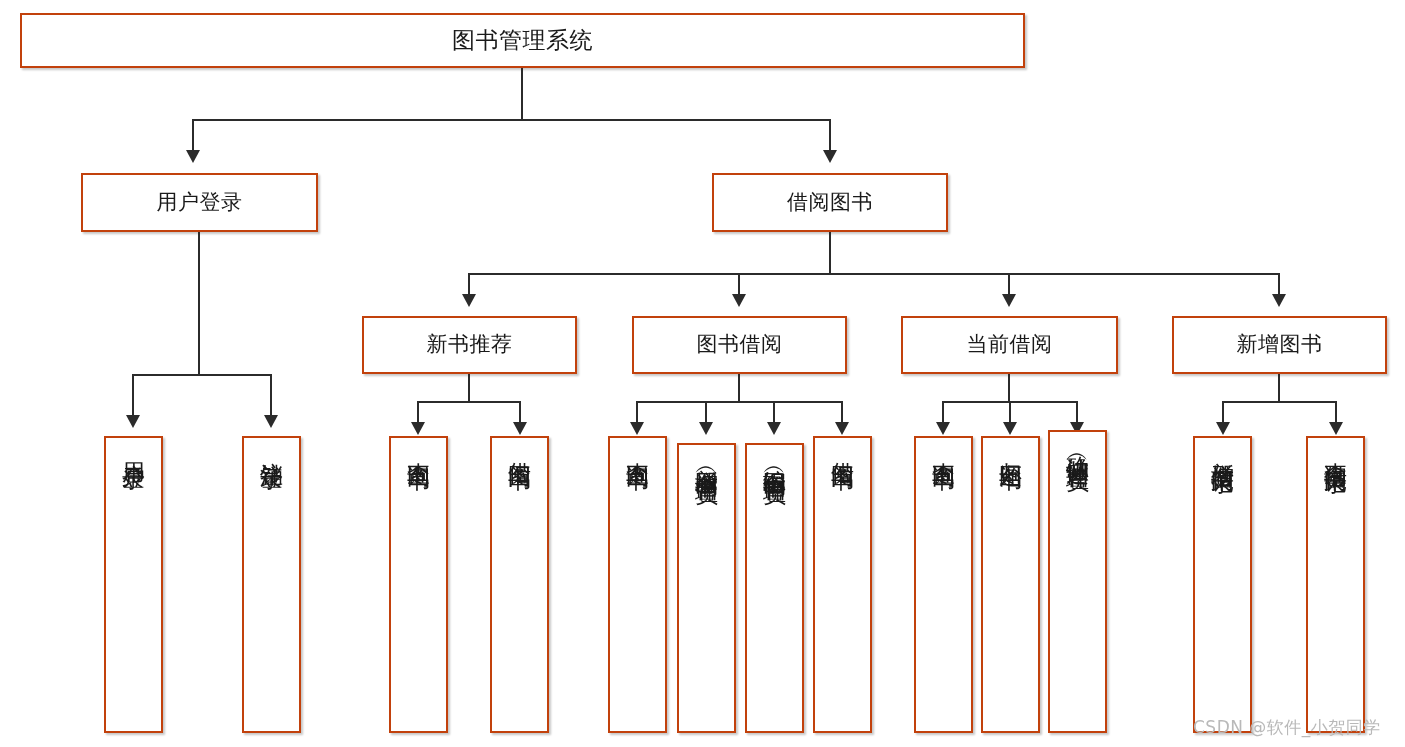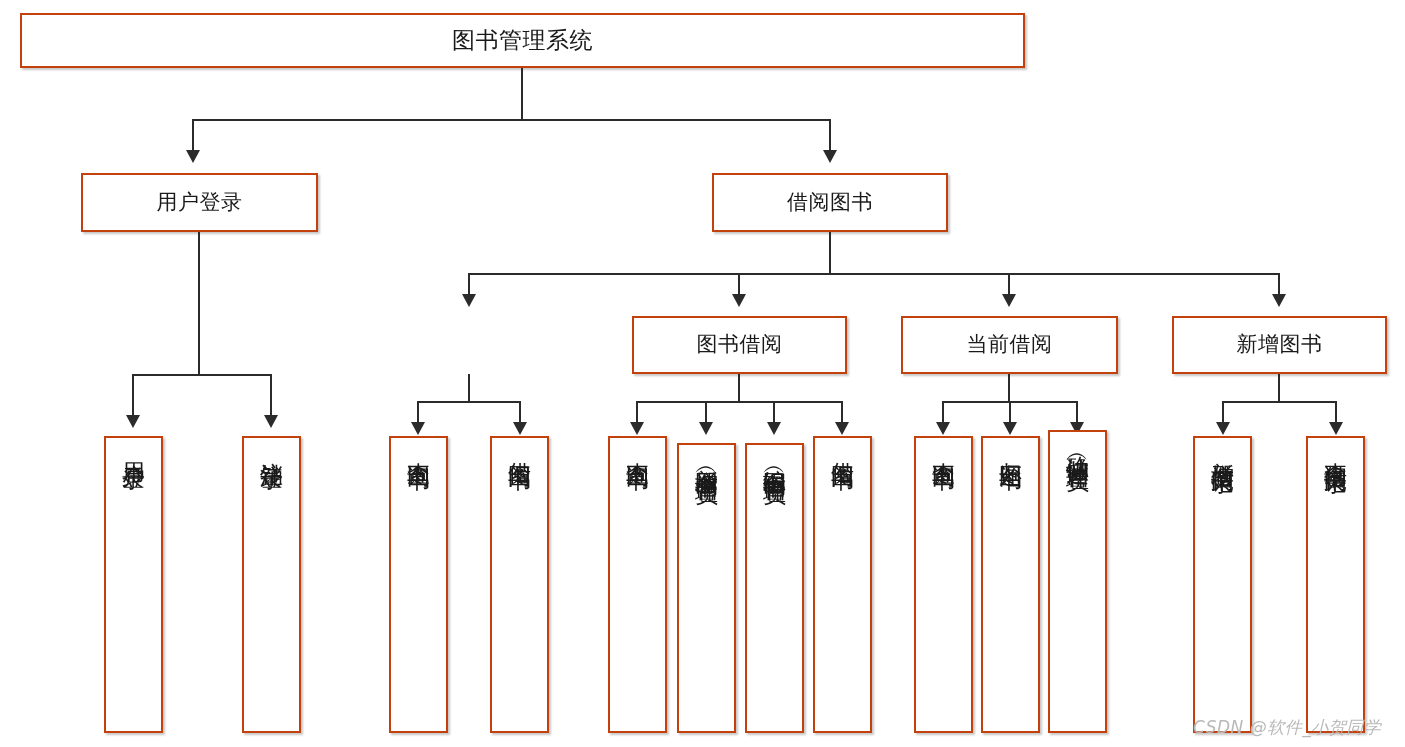--- a/index.html
+++ b/index.html
@@ -73,21 +73,20 @@
   }
 
   
   .watermark {
     position: absolute;
     color: #b9b9b9;
     font-size: 17px;
     letter-spacing: 0.5px;
     white-space: nowrap;
     user-select: none;
-    font-style: italic;
   }
 </style>
 </head>
 <body>
 
 <div id="canvas">
 
   <div class="node root" style="left:20px; top:13px; width:1005px; height:55px;">
     <span class="label">图书管理系统</span>
   </div>
@@ -118,20 +117,23 @@
   <div class="hline" style="left:468px; top:273px; width:812px; height:2px;"></div>
   <div class="vline" style="left:468px; top:273px; width:2px; height:22px;"></div>
   <div class="arrow" style="left:462px; top:294px;"></div>
   <div class="vline" style="left:738px; top:273px; width:2px; height:22px;"></div>
   <div class="arrow" style="left:732px; top:294px;"></div>
   <div class="vline" style="left:1008px; top:273px; width:2px; height:22px;"></div>
   <div class="arrow" style="left:1002px; top:294px;"></div>
   <div class="vline" style="left:1278px; top:273px; width:2px; height:22px;"></div>
   <div class="arrow" style="left:1272px; top:294px;"></div>
 
+  <div class="node lvl2" style="left:362px; top:316px; width:215px; height:58px;">
+    <span class="label">新书推荐</span>
+  </div>
   <div class="node lvl2" style="left:901px; top:316px; width:217px; height:58px;">
     <span class="label">当前借阅</span>
   </div>
   <div class="node lvl2" style="left:632px; top:316px; width:215px; height:58px;">
     <span class="label">图书借阅</span>
   </div>
   <div class="node lvl2" style="left:1172px; top:316px; width:215px; height:58px;">
     <span class="label">新增图书</span>
   </div>
 

